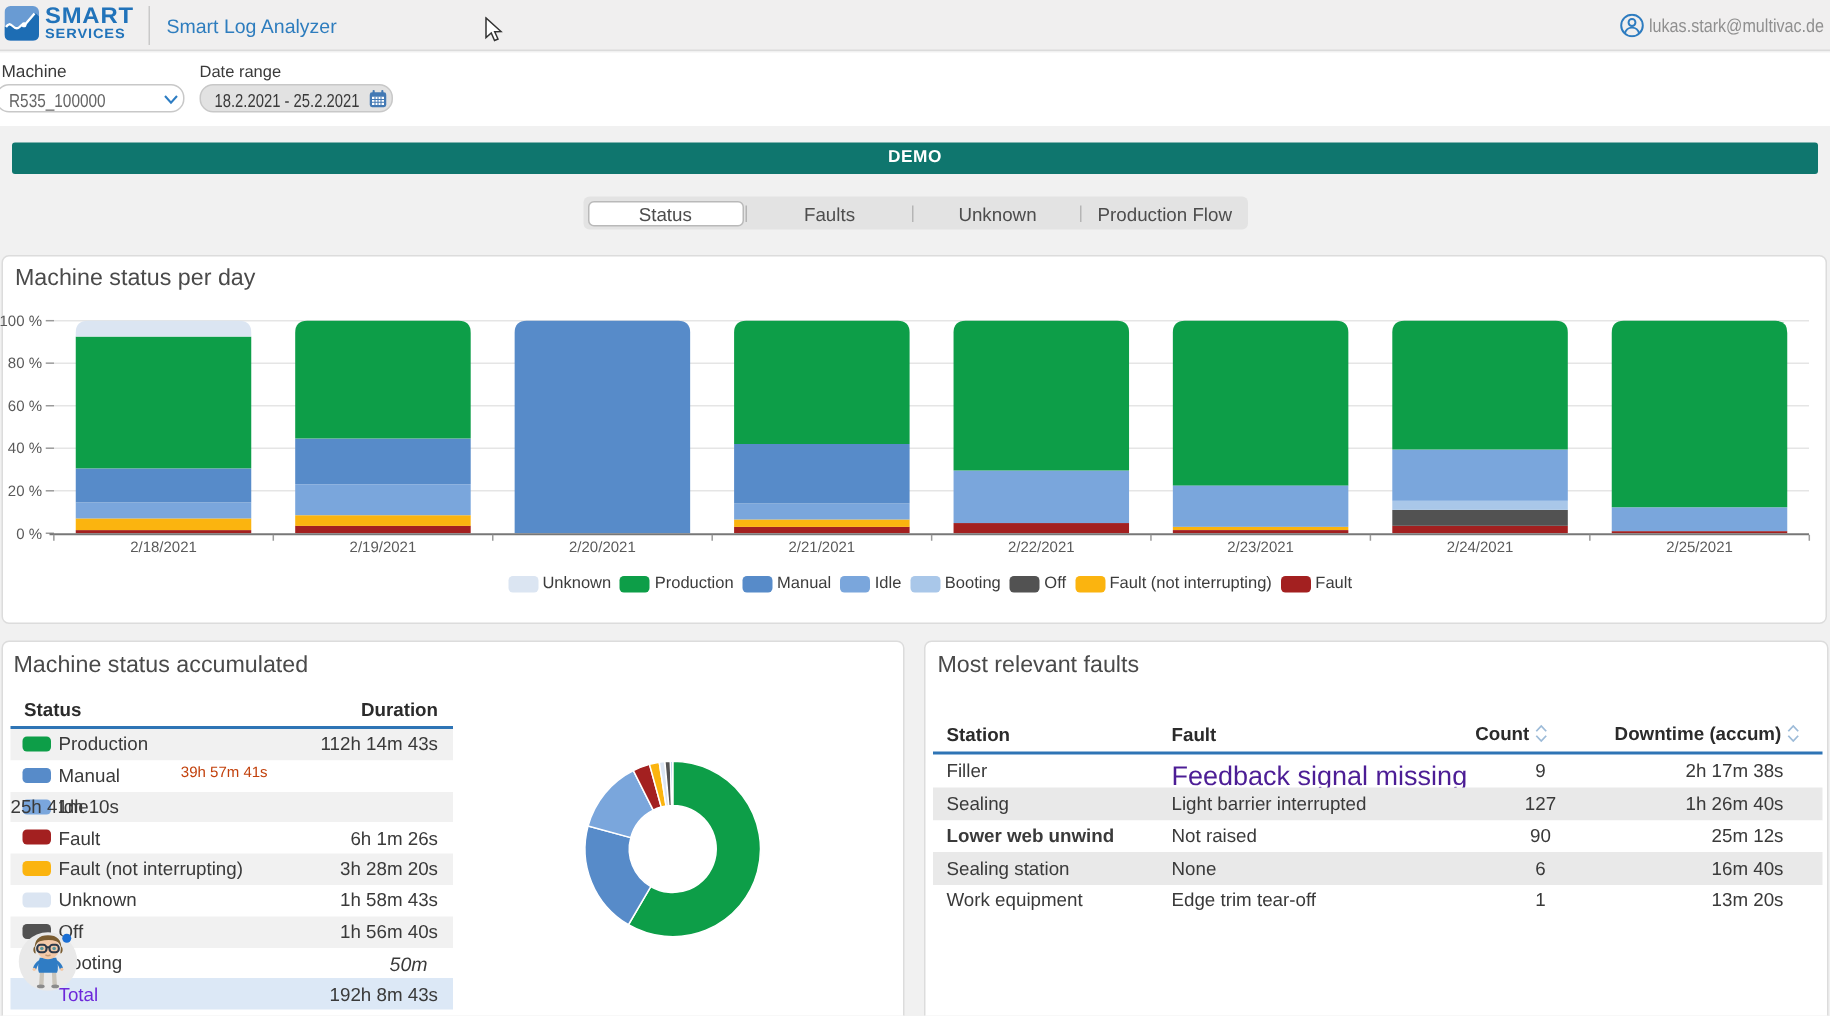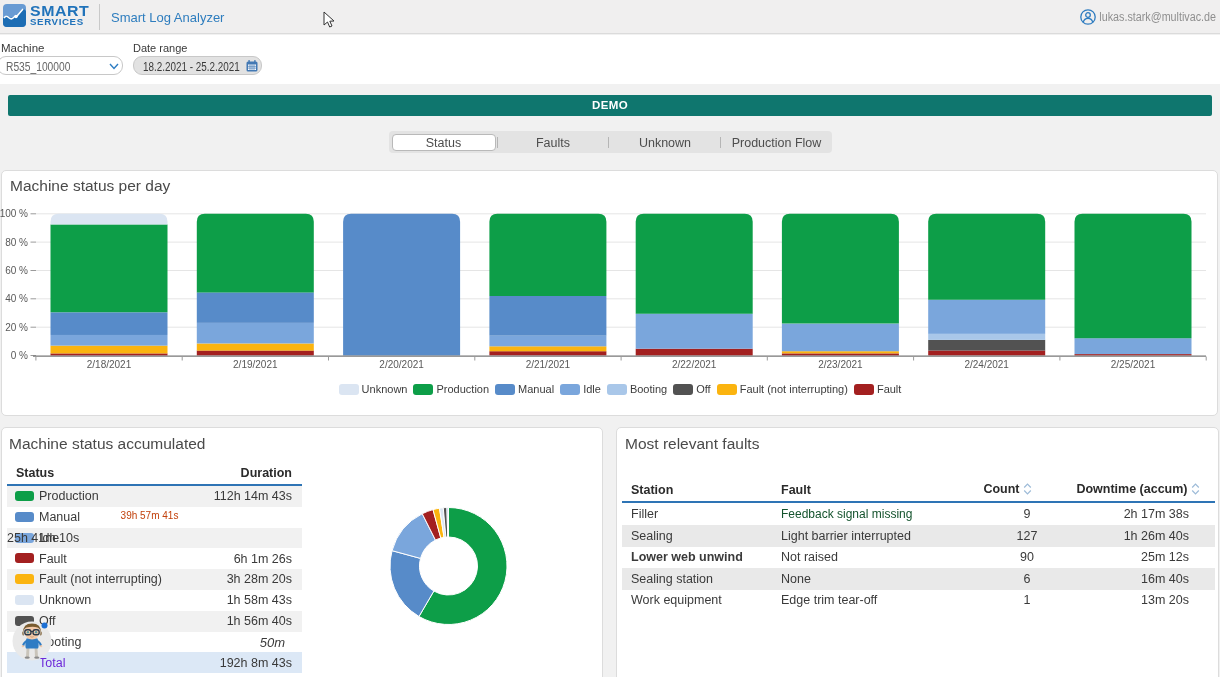--- a/index.html
+++ b/index.html
@@ -238,21 +238,21 @@
       <path d="M1.2 4.5 L4.5 1 L7.8 4.5" fill="none" stroke="#9DBBD8" stroke-width="1.2"></path>
       <path d="M1.2 7.5 L4.5 11 L7.8 7.5" fill="none" stroke="#9DBBD8" stroke-width="1.2"></path>
     </svg></div>
 <div class="abs" style="left:1000px;top:482px;width:200px;text-align:right;font-size:12.5px;font-weight:bold;color:#2b2b2b;">Downtime (accum) <svg width="9" height="12" viewBox="0 0 9 12" style="vertical-align:-2px;">
       <path d="M1.2 4.5 L4.5 1 L7.8 4.5" fill="none" stroke="#9DBBD8" stroke-width="1.2"></path>
       <path d="M1.2 7.5 L4.5 11 L7.8 7.5" fill="none" stroke="#9DBBD8" stroke-width="1.2"></path>
     </svg></div>
 <div class="abs" style="left:622px;top:501px;width:593px;height:2px;background:#2E74B5;"></div>
 <div class="abs" style="left:622px;top:503.5px;width:593px;height:21.5px;background:#ffffff;"></div>
 <div class="abs" style="left:631px;top:507.3px;font-size:12.5px;color:#3a3a3a;">Filler</div>
-<div class="abs" style="left:781px;top:507.3px;font-size:12px;color:#14532d;">Feedback signal missing</div>
+<div class="abs" style="left:781px;top:507.3px;font-size:18px;color:#4c1d95;">Feedback signal missing</div>
 <div class="abs" style="left:957px;top:507.3px;width:140px;text-align:center;font-size:12.5px;color:#3a3a3a;">9</div>
 <div class="abs" style="left:989px;top:507.3px;width:200px;text-align:right;font-size:12.5px;color:#3a3a3a;">2h 17m 38s</div>
 <div class="abs" style="left:622px;top:525.0px;width:593px;height:21.5px;background:#e9e9e9;"></div>
 <div class="abs" style="left:631px;top:528.8px;font-size:12.5px;color:#3a3a3a;">Sealing</div>
 <div class="abs" style="left:781px;top:528.8px;font-size:12.5px;color:#3a3a3a;">Light barrier interrupted</div>
 <div class="abs" style="left:957px;top:528.8px;width:140px;text-align:center;font-size:12.5px;color:#3a3a3a;">127</div>
 <div class="abs" style="left:989px;top:528.8px;width:200px;text-align:right;font-size:12.5px;color:#3a3a3a;">1h 26m 40s</div>
 <div class="abs" style="left:622px;top:546.5px;width:593px;height:21.5px;background:#ffffff;"></div>
 <div class="abs" style="left:631px;top:550.3px;font-size:12.5px;color:#3a3a3a;font-weight:bold;">Lower web unwind</div>
 <div class="abs" style="left:781px;top:550.3px;font-size:12.5px;color:#3a3a3a;">Not raised</div>

